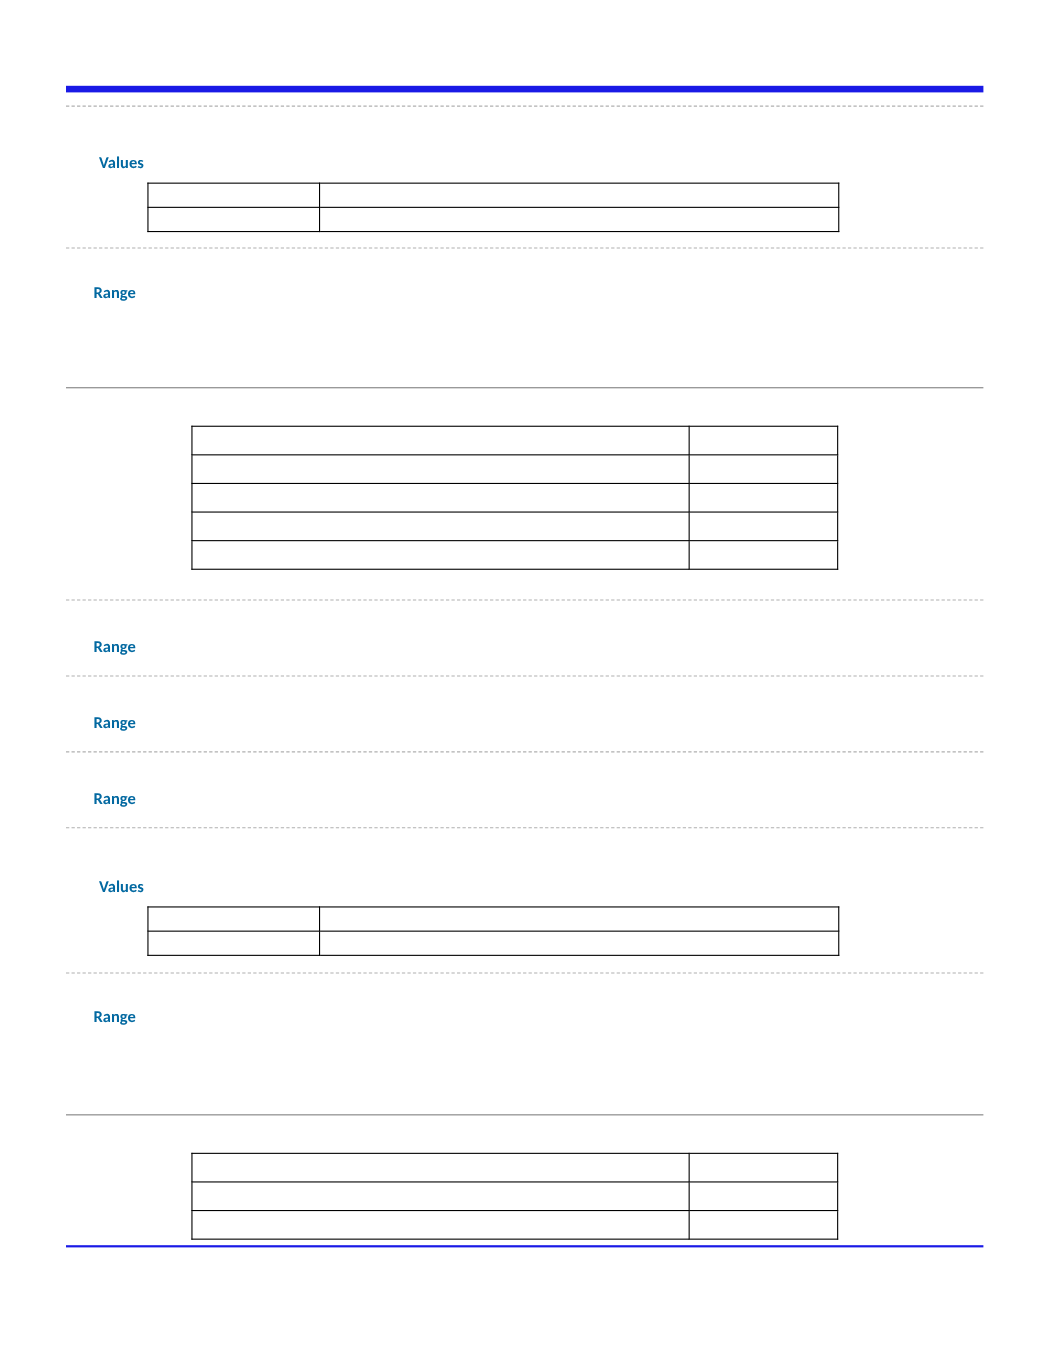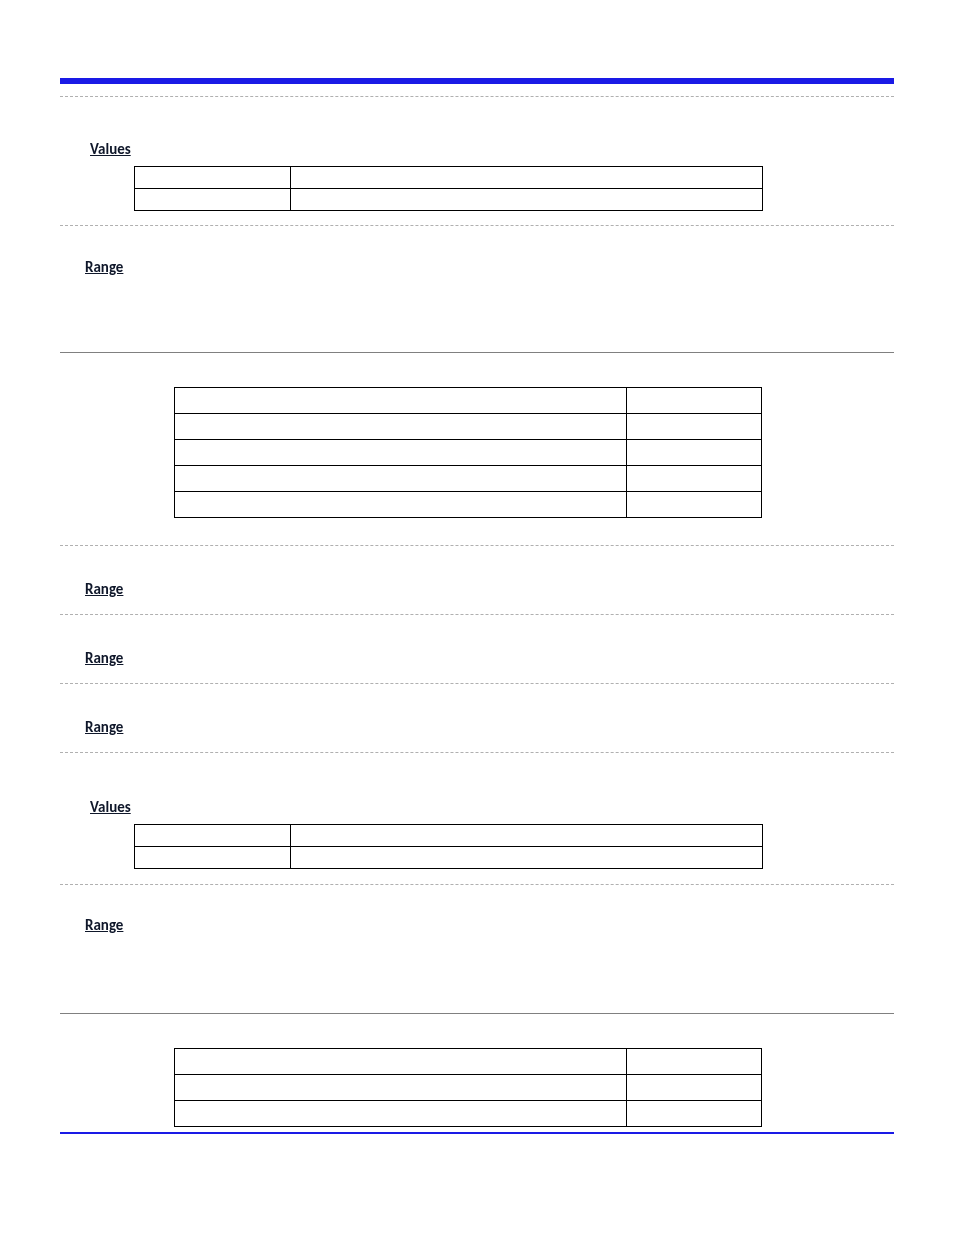--- a/index.html
+++ b/index.html
@@ -47,22 +47,21 @@
       position: absolute;
       left: 60px;
       right: 60px;
       height: 0;
       border-top: 1px solid #808080;
     }
     .section-label {
       position: absolute;
       font-weight: bold;
       font-size: 15px;
-      color: #0f172a;
-      text-decoration: underline;
+      color: #0369a1;
     }
     .values-table {
       position: absolute;
       border-collapse: collapse;
     }
     .values-table td {
       border: 1px solid #000;
       height: 22px;
     }
     .values-table .col1 {

